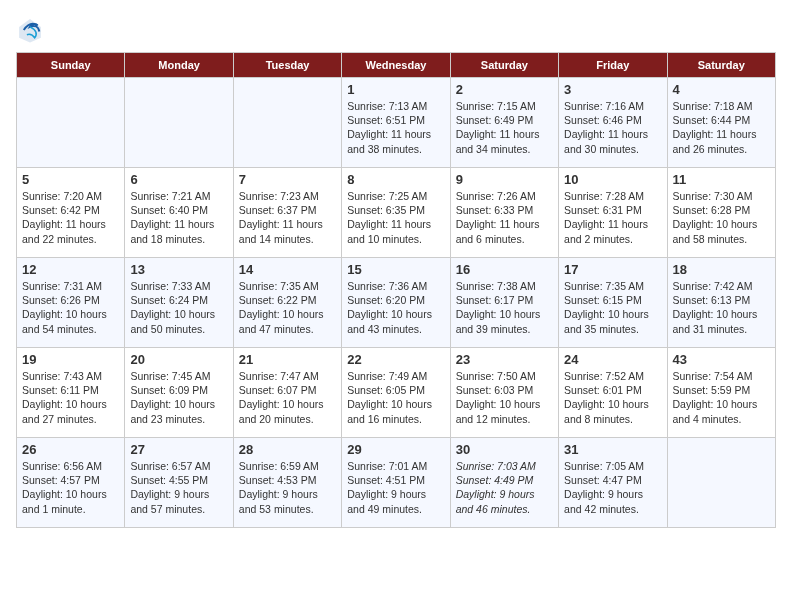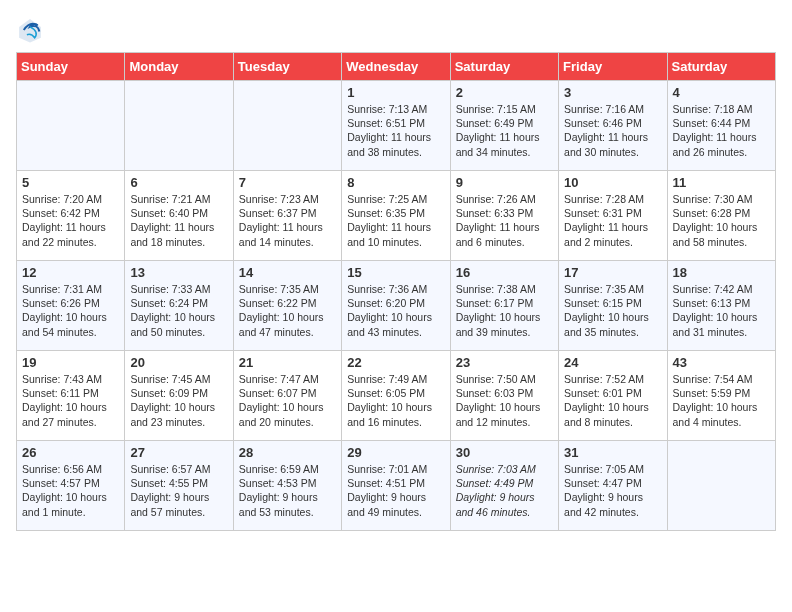--- a/index.html
+++ b/index.html
@@ -43,26 +43,26 @@
     .subtitle {
       font-size: 14px;
       color: #555;
     }
     table {
       width: 100%;
       border-collapse: collapse;
       table-layout: fixed;
     }
     thead tr th {
-      background-color: #ef4444;
+      background-color: #7f1d1d;
       color: #fff;
-      font-size: 13px;
+      font-size: 11px;
       font-weight: bold;
       padding: 6px 4px;
-      text-align: left;
+      text-align: center;
       border: 1px solid #ccc;
     }
     tbody tr td {
       vertical-align: top;
       border: 1px solid #ccc;
       padding: 4px 5px;
       font-size: 11px;
       color: #333;
       height: 90px;
       background: #fff;

